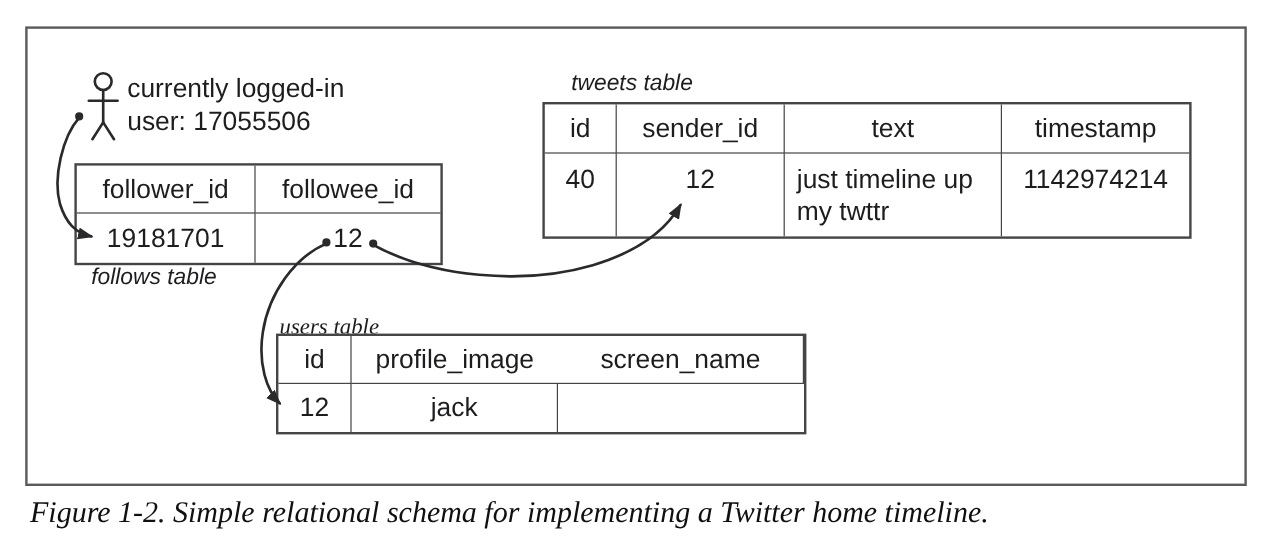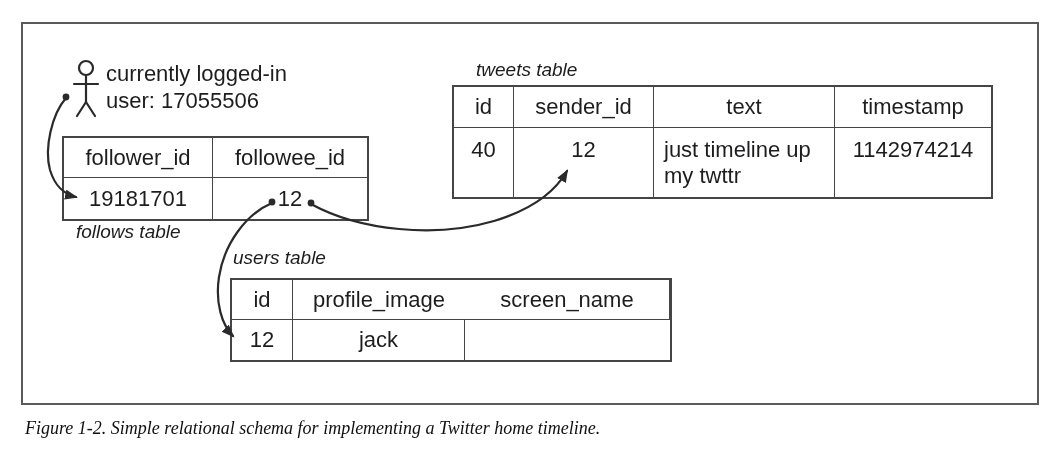--- a/index.html
+++ b/index.html
@@ -35,21 +35,21 @@
     position:absolute;font-style:italic;font-size:19px;line-height:20px;
     color:var(--text);z-index:2;white-space:nowrap;
   }
   .actor-label{
     position:absolute;left:106px;top:60px;font-size:22px;line-height:27px;
     color:var(--text);z-index:2;white-space:nowrap;
   }
   .caption{
     position:absolute;left:25px;top:412px;width:1010px;
     font-family:"Liberation Serif",serif;font-style:italic;
-    font-size:18px;line-height:32px;color:#101012;z-index:2;white-space:nowrap;
+    font-size:25px;line-height:32px;color:#101012;z-index:2;white-space:nowrap;
   }
   svg.overlay{
     position:absolute;left:0;top:0;width:1060px;height:462px;
     z-index:3;pointer-events:none;
   }
 
   
   #follows-tbl{left:62px;top:136px;grid-template-columns:149px 154px;grid-template-rows:40px 41px;}
   
   #tweets-tbl{left:452px;top:85px;grid-template-columns:60px 140px:}
@@ -82,21 +82,21 @@
     <div class="cell bR bB">id</div>
     <div class="cell bR bB">sender_id</div>
     <div class="cell bR bB">text</div>
     <div class="cell bB">timestamp</div>
     <div class="cell bR top">40</div>
     <div class="cell bR top">12</div>
     <div class="cell bR top">just timeline up my twttr</div>
     <div class="cell top">1142974214</div>
   </div>
 
-  <div class="tlabel" style="left:233px;top:248px;">users table</div>
+  <div class="tlabel" style="left:233px;top:263px;font-family:Liberation Serif, serif;">users table</div>
   <div class="tbl" id="users-tbl">
     <div class="cell bR bB">id</div>
     <div class="cell bB">profile_image</div>
     <div class="cell bR bB">screen_name</div>
     <div class="cell bR">12</div>
     <div class="cell bR">jack</div>
   </div>
 
   <svg class="overlay" viewBox="0 0 1060 462">
     <defs>

